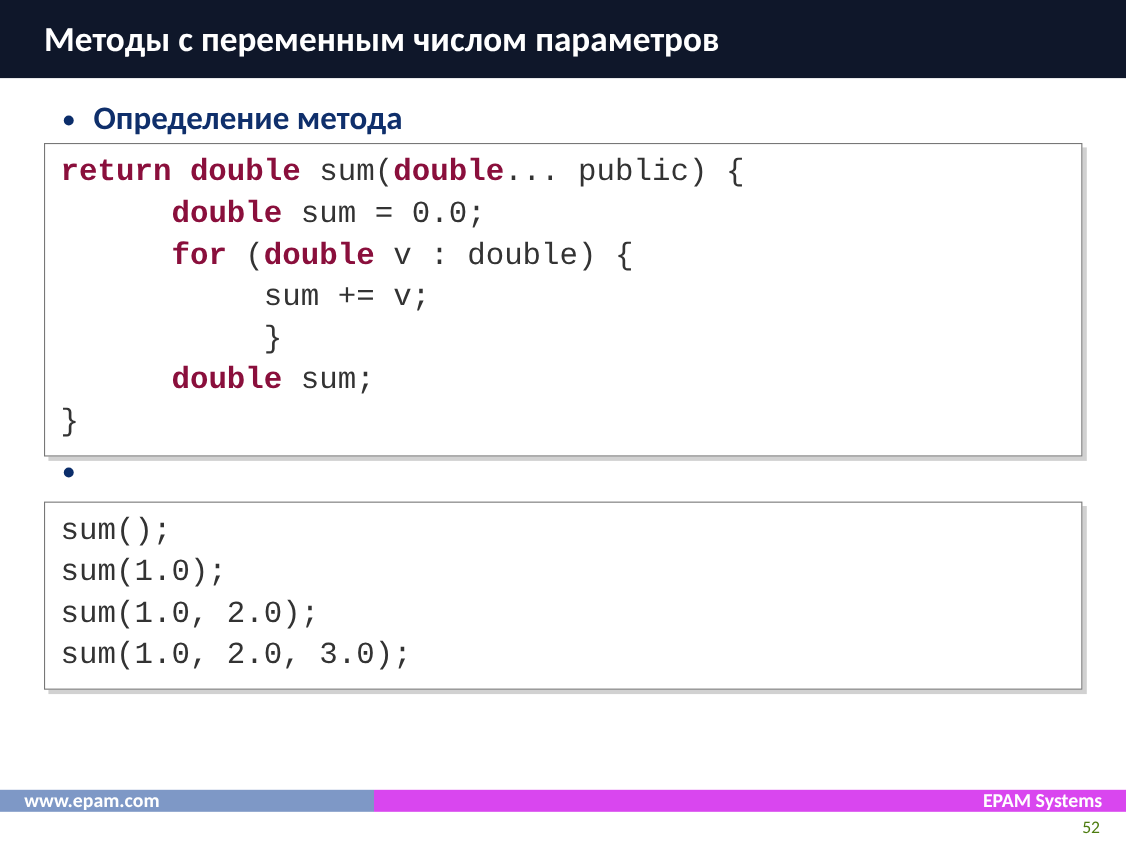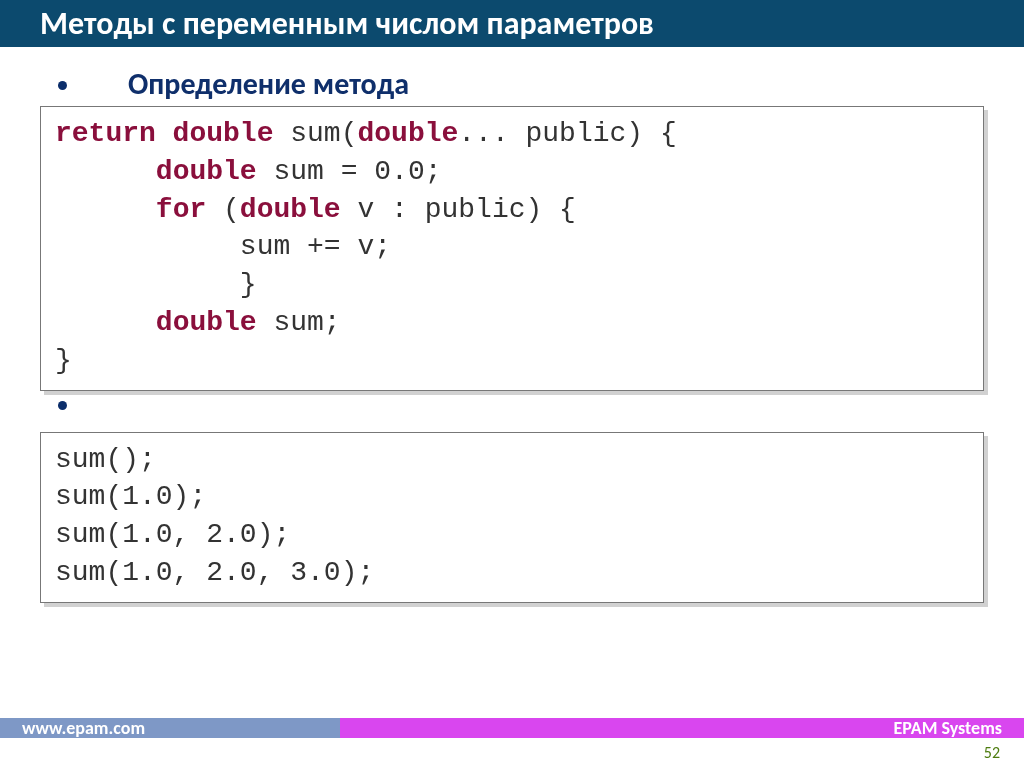--- a/index.html
+++ b/index.html
@@ -5,34 +5,33 @@
   * { box-sizing: border-box; margin: 0; padding: 0; }
   body {
     width: 1024px;
     height: 768px;
     font-family: Calibri, Arial, sans-serif;
     background: #ffffff;
     position: relative;
     overflow: hidden;
   }
   .title-bar {
-    background: #0c4a6e;
+    background: #0f172a;
     color: #ffffff;
-    padding: 4px 40px;
+    padding: 16px 40px;
     font-size: 32px;
     font-weight: bold;
   }
   .content {
     padding: 10px 40px 0 40px;
   }
   .bullet-row {
     display: flex;
     align-items: center;
     margin: 8px 0 4px 18px;
-    gap: 43px;
   }
   .bullet-dot {
     width: 9px;
     height: 9px;
     background: #0b2d6a;
     border-radius: 50%;
     margin-right: 18px;
     flex-shrink: 0;
     position: relative;
     top: 2px;
@@ -97,21 +96,21 @@
 
 <div class="content">
 
   <div class="bullet-row">
     <span class="bullet-dot"></span>
     <span class="bullet-text">Определение метода</span>
   </div>
 
   <div class="code-box"><span class="kw">return double </span><span>sum(</span><span class="kw">double</span><span>... public) {</span>
 <span>      </span><span class="kw">double</span><span> sum = 0.0;</span>
-<span>      </span><span class="kw">for</span><span> (</span><span class="kw">double</span><span> v : public) {</span>
+<span>      </span><span class="kw">for</span><span> (</span><span class="kw">double</span><span> v : double) {</span>
 <span>           sum += v;</span>
 <span>           }</span>
 <span>      </span><span class="kw">double</span><span> sum;</span>
 <span>}</span></div>
 
   <div class="bullet-row">
     <span class="bullet-dot"></span>
   </div>
 
   <div class="code-box" style="margin-top:24px;">sum();

